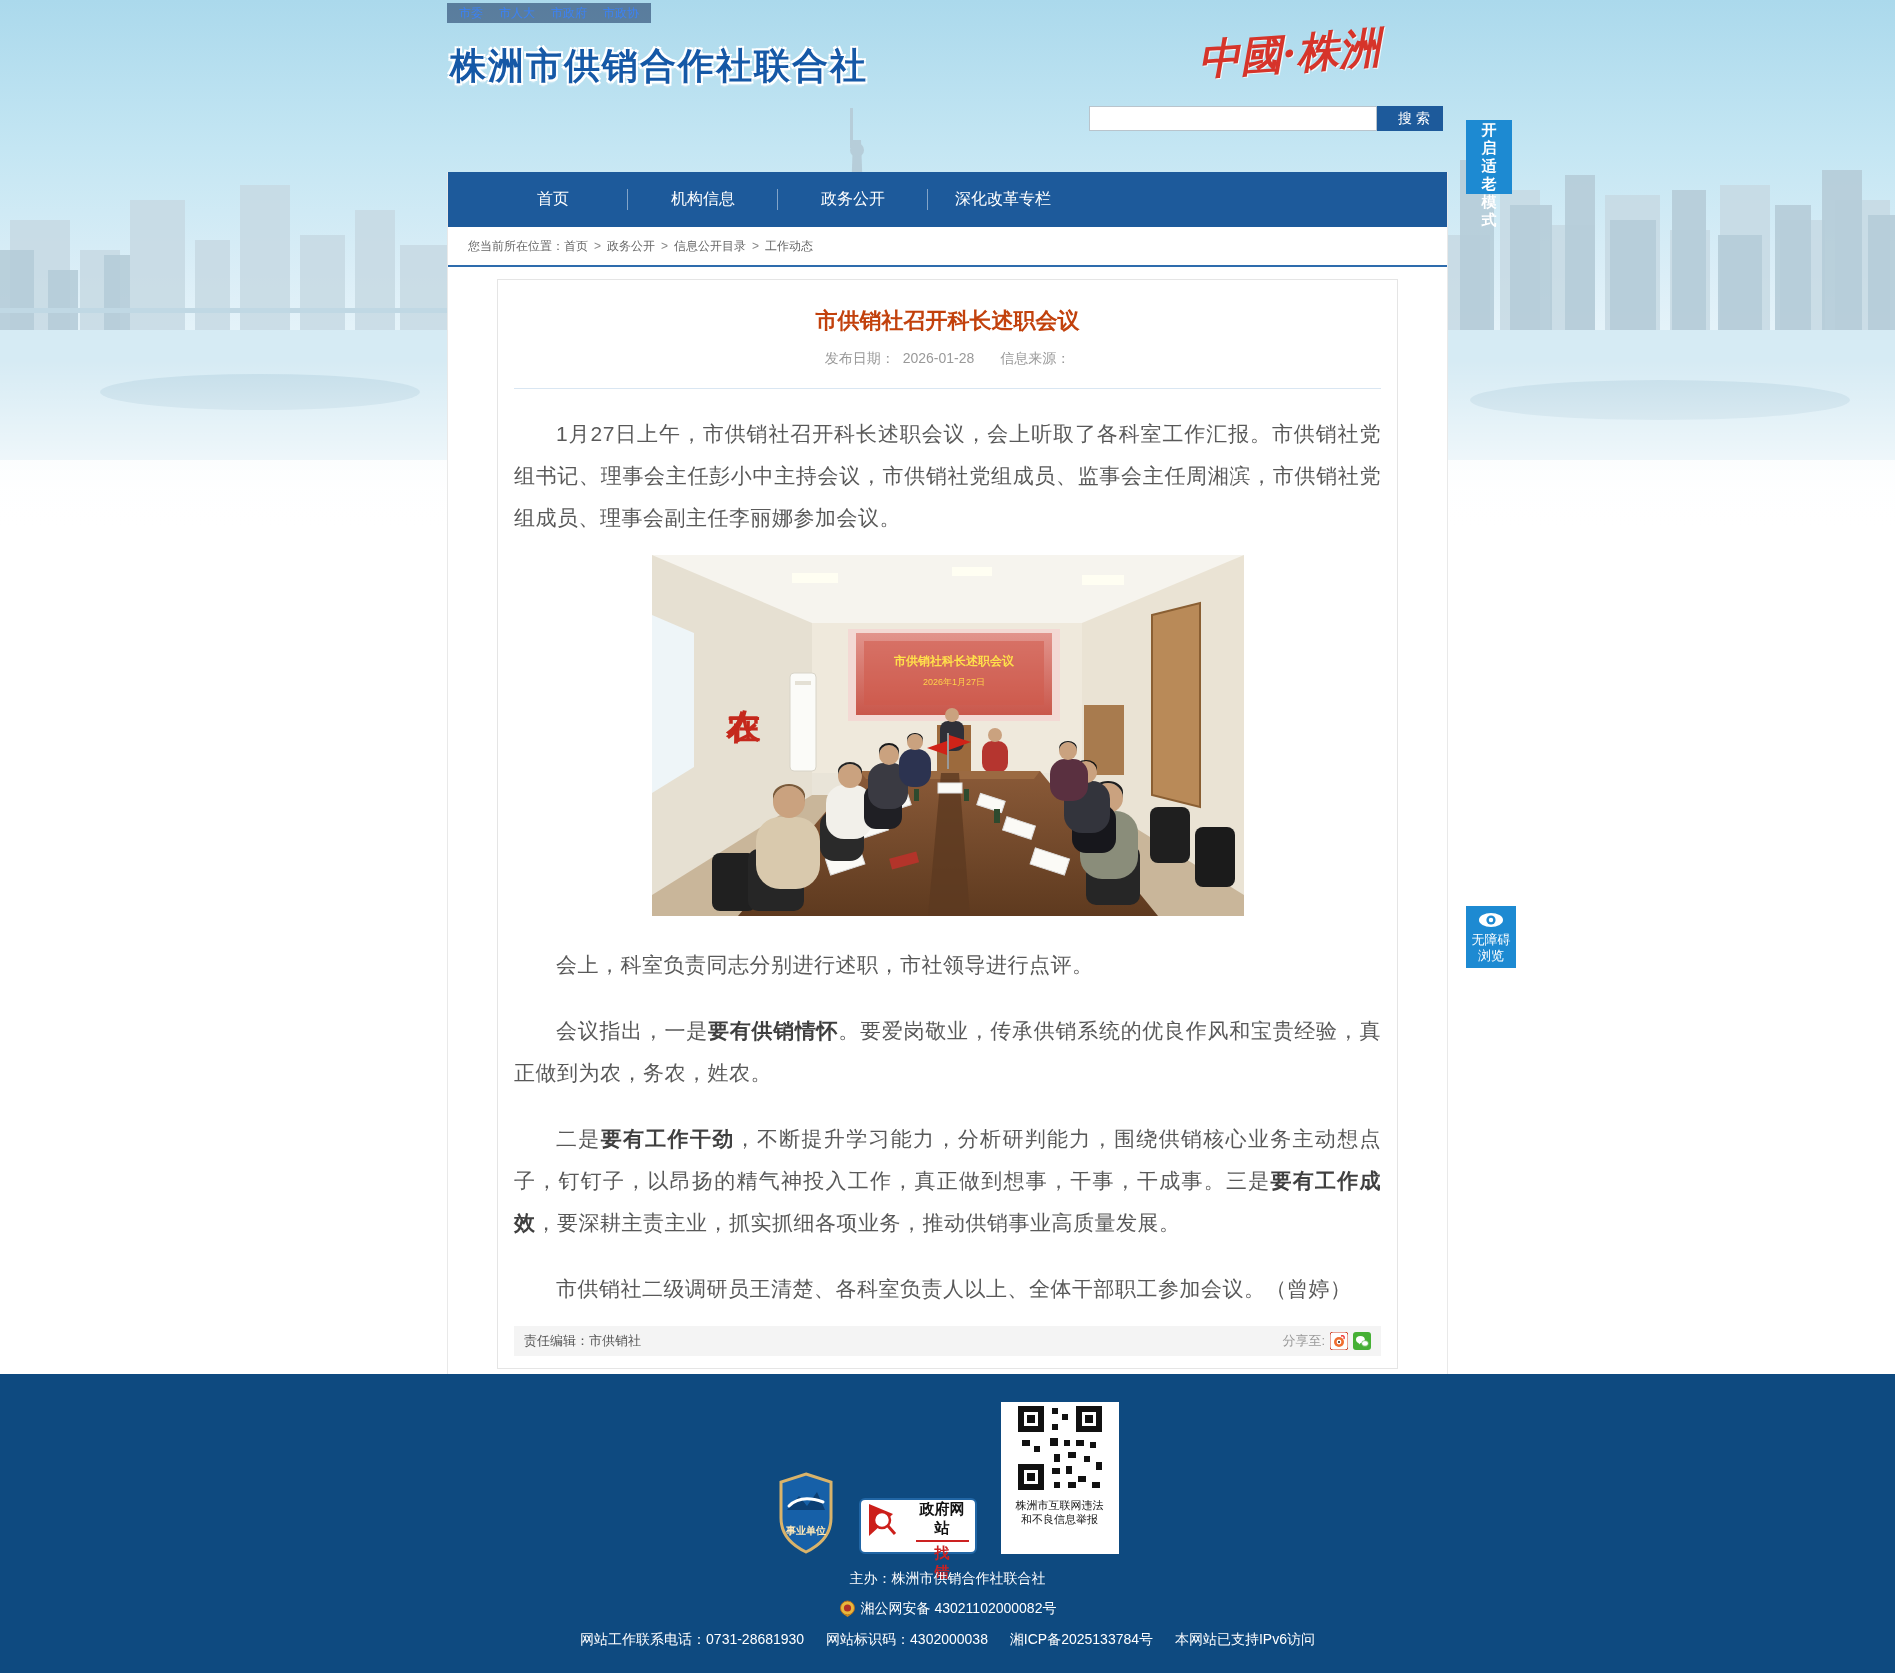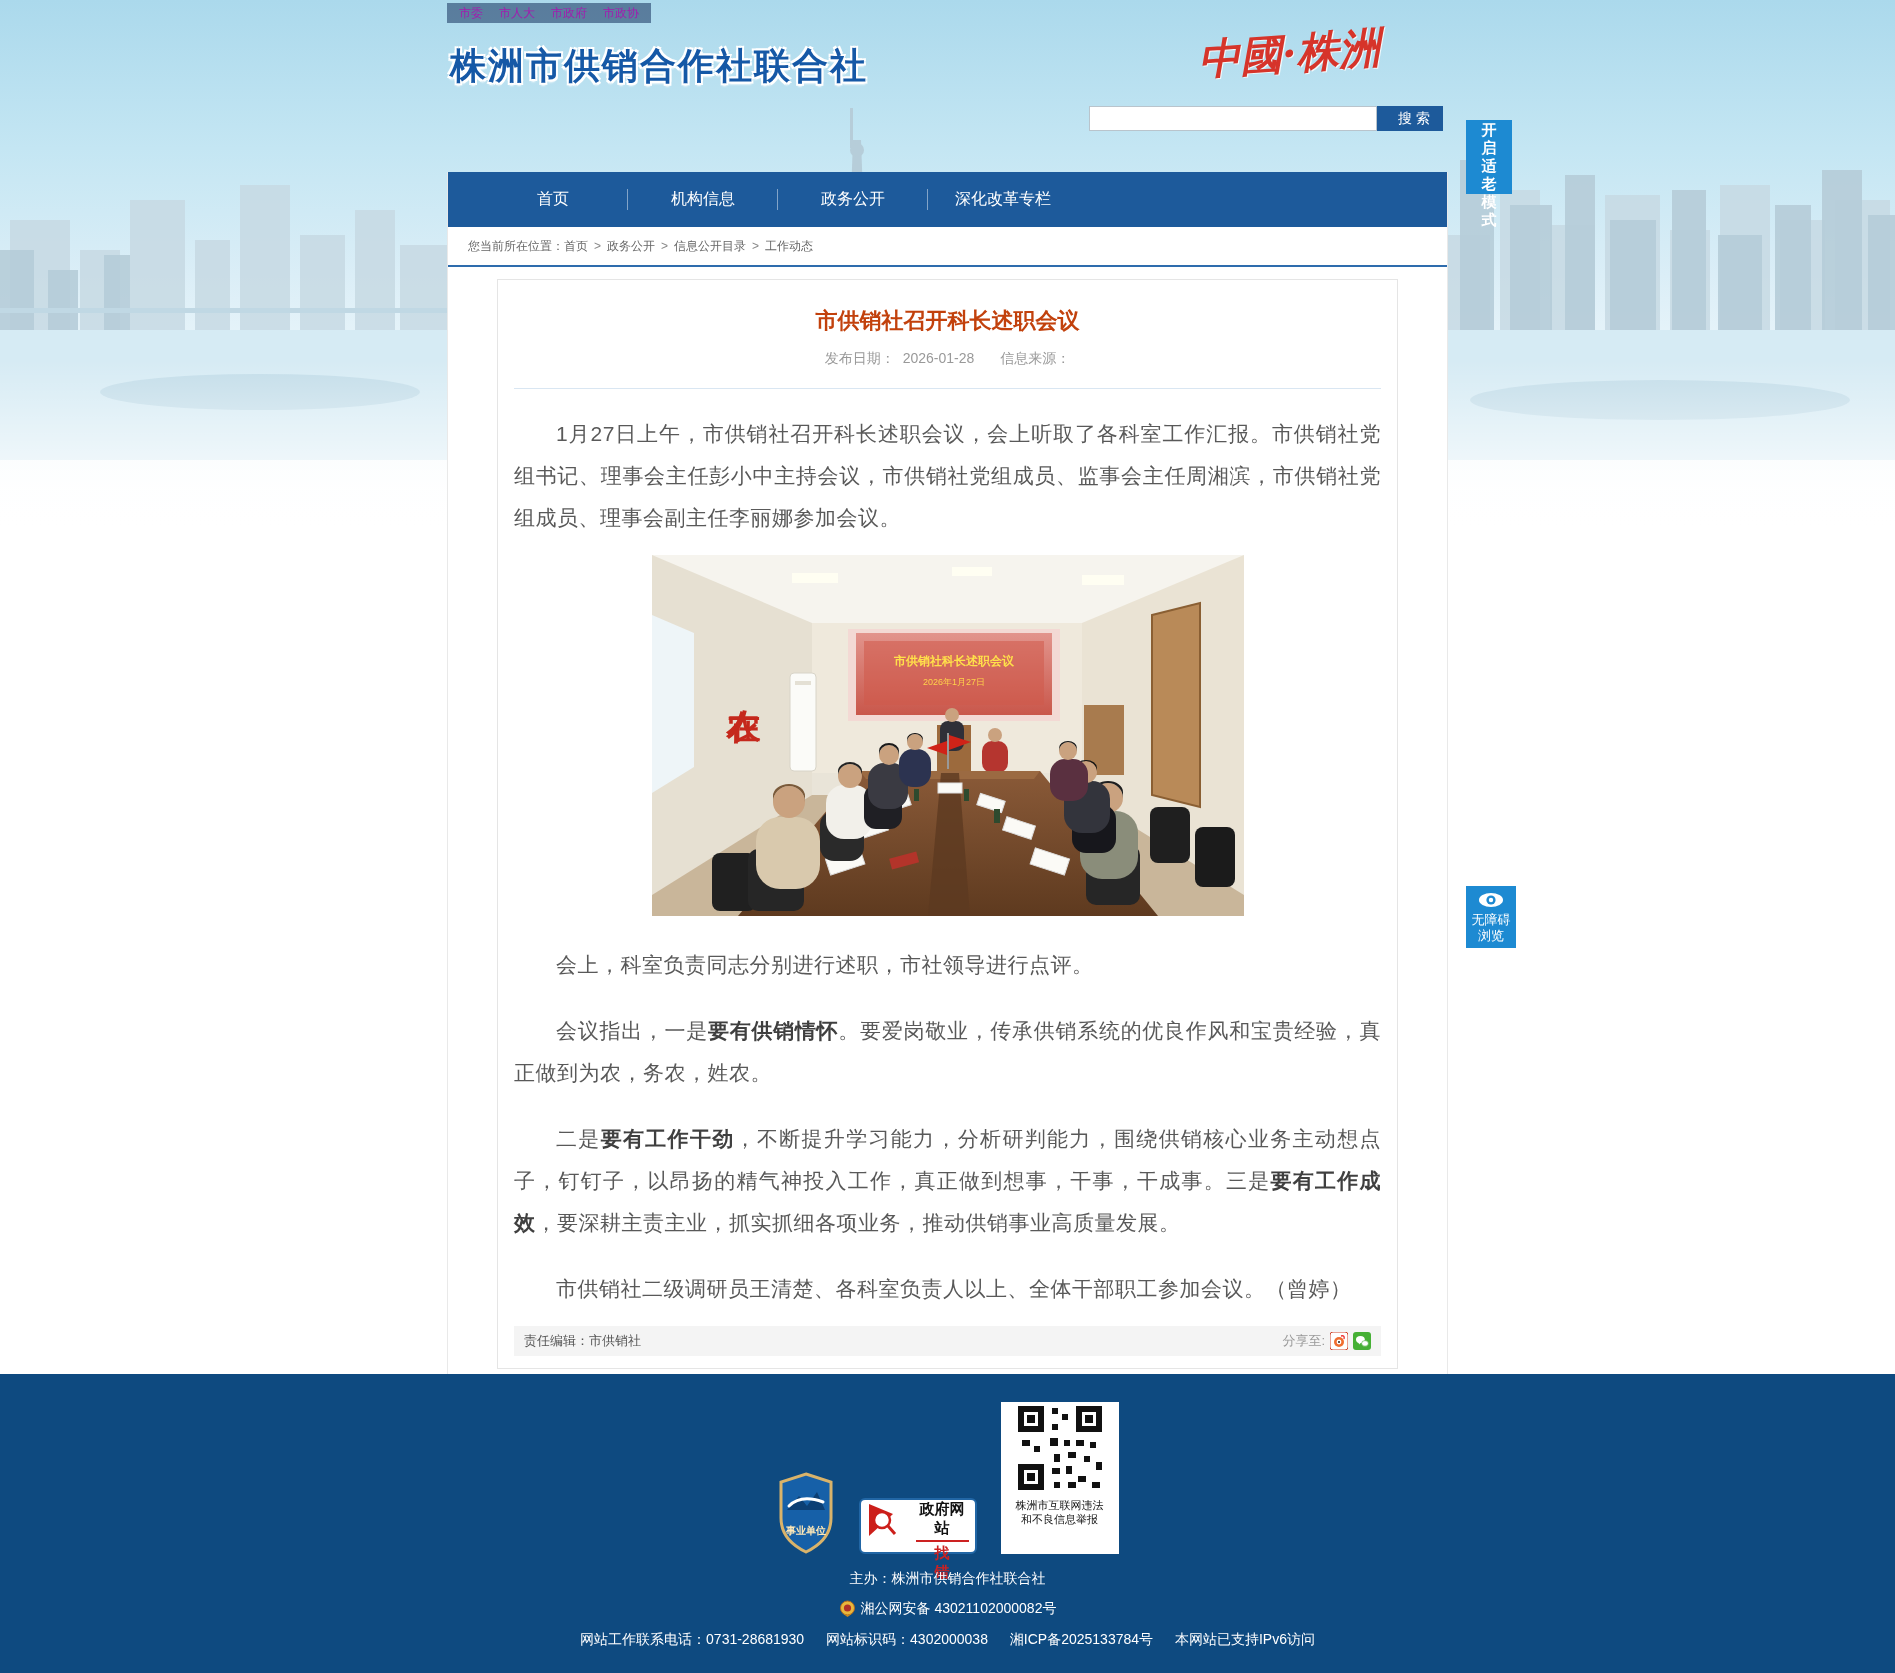--- a/index.html
+++ b/index.html
@@ -8,21 +8,21 @@
   .page { position:relative; width:1895px; height:1673px; overflow:hidden; background:#fff; }
 
   
   .banner { position:absolute; top:0; left:0; width:1895px; height:530px;
     background:linear-gradient(180deg,#abd9ec 0%,#c4e6f3 28%,#dbeef7 52%,#edf7fb 72%,#ffffff 100%); }
   .banner svg { display:block; }
 
   
   .topbar { position:absolute; top:3px; left:447px; height:20px; display:inline-flex; align-items:center;
     gap:16px; padding:0 12px; background:rgba(22,50,92,.55); }
-  .topbar a { color:#a21caf; font-size:12px; text-decoration:none; cursor:pointer; }
+  .topbar a { color:#3b82f6; font-size:12px; text-decoration:none; cursor:pointer; }
 
   
   .site-title { position:absolute; left:450px; top:42px; font-size:36px; font-weight:900; color:#1558a6;
     letter-spacing:2px;
     text-shadow:2px 2px 0 #fff,-2px -2px 0 #fff,2px -2px 0 #fff,-2px 2px 0 #fff,0 3px 2px rgba(255,255,255,.9); }
   .logo { position:absolute; left:1198px; top:26px; font-family:"DejaVu Serif","Liberation Serif",serif;
     font-style:italic; font-weight:bold; font-size:42px; color:#d6342a; transform:rotate(-4deg);
     text-shadow:1px 1px 0 rgba(255,255,255,.8); }
   .search-input { position:absolute; left:1089px; top:106px; width:288px; height:25px;
     border:1px solid #b9c4cc; background:#fff; padding:0 8px; font-size:13px; }
@@ -58,21 +58,21 @@
   .article-card p b { color:#3f3f3f; }
   figure.photo { margin-top:16px; text-align:center; }
   figure.photo svg { display:inline-block; }
 
   .article-bottom { margin-top:16px; height:30px; background:#f4f4f4; display:flex; align-items:center;
     justify-content:space-between; padding:0 10px; font-size:13px; color:#555; }
   .share { display:flex; align-items:center; gap:5px; color:#999; }
   .share svg { display:block; cursor:pointer; }
 
   
-  .a11y-btn { position:absolute; left:1466px; top:886px; width:50px; height:62px;
+  .a11y-btn { position:absolute; left:1466px; top:906px; width:50px; height:62px;
     background:var(--buttonBlue,#1d8ad2); color:#fff; text-align:center; cursor:pointer; }
   .a11y-btn svg { margin-top:6px; }
   .a11y-btn .a11y-line { font-size:13px; line-height:16px; }
 
   
   .footer { position:absolute; top:1374px; left:0; width:1895px; height:299px; background:var(--footerBlue,#0e4a80); color:#fff; }
   .badges { display:flex; justify-content:center; align-items:flex-end; gap:24px; padding-top:28px; height:180px; }
   .badge-find { width:118px; height:56px; background:#fff; border:2px solid #2166a5; border-radius:6px;
     display:flex; align-items:flex-start; padding:0 6px; gap:19px; cursor:pointer; }
   .bf-text { text-align:center; flex:1; }

